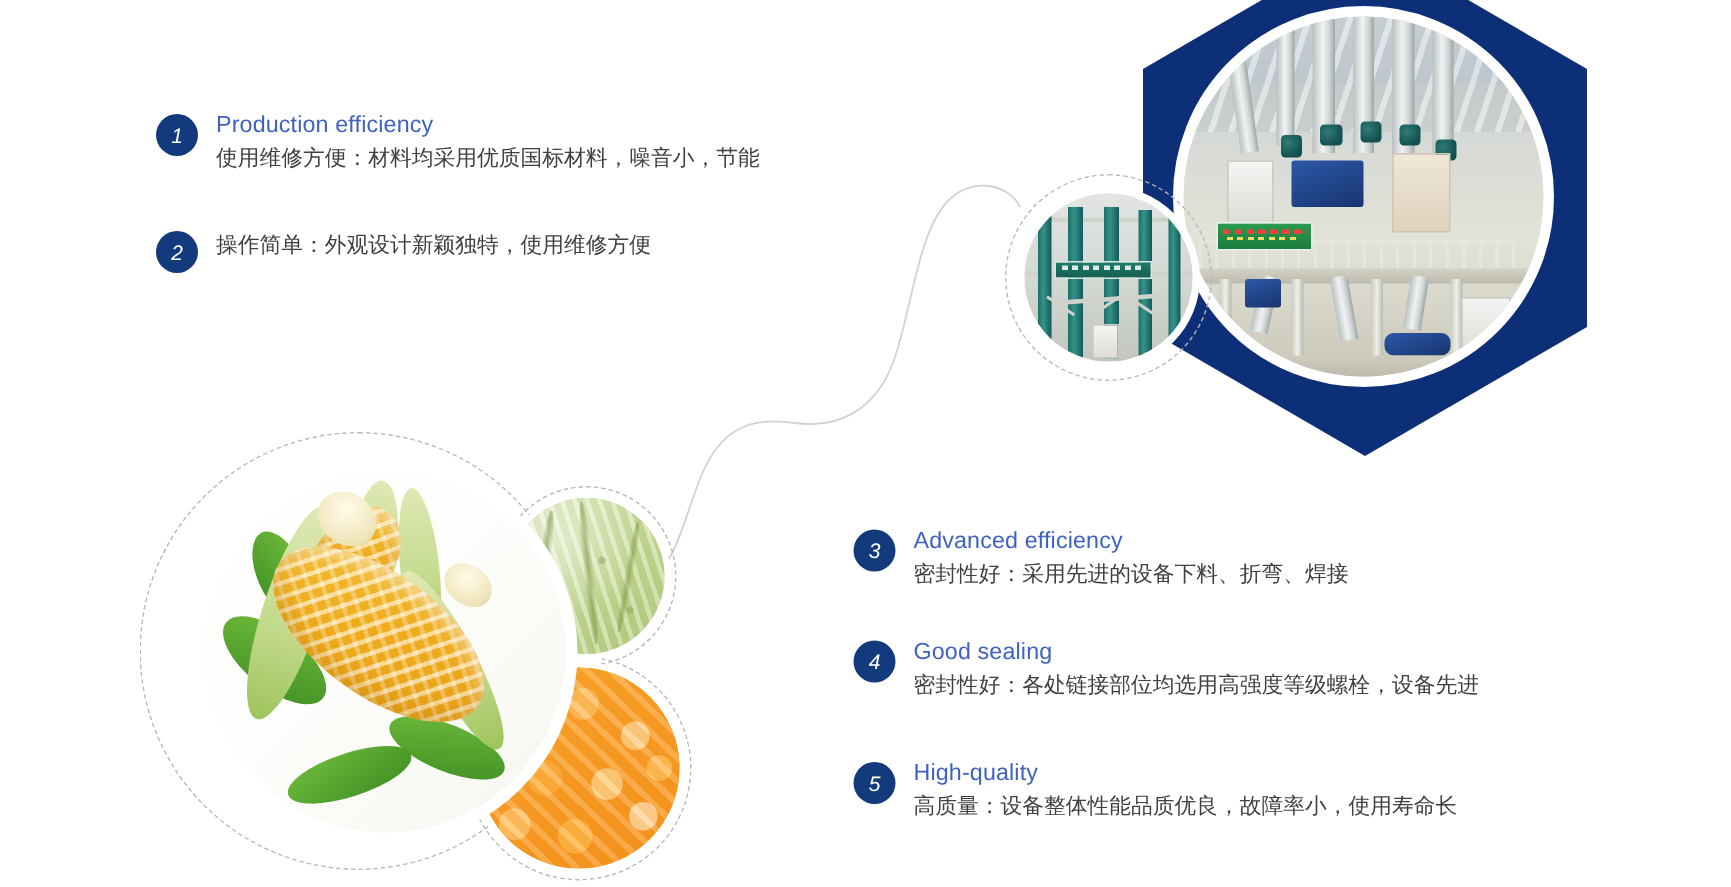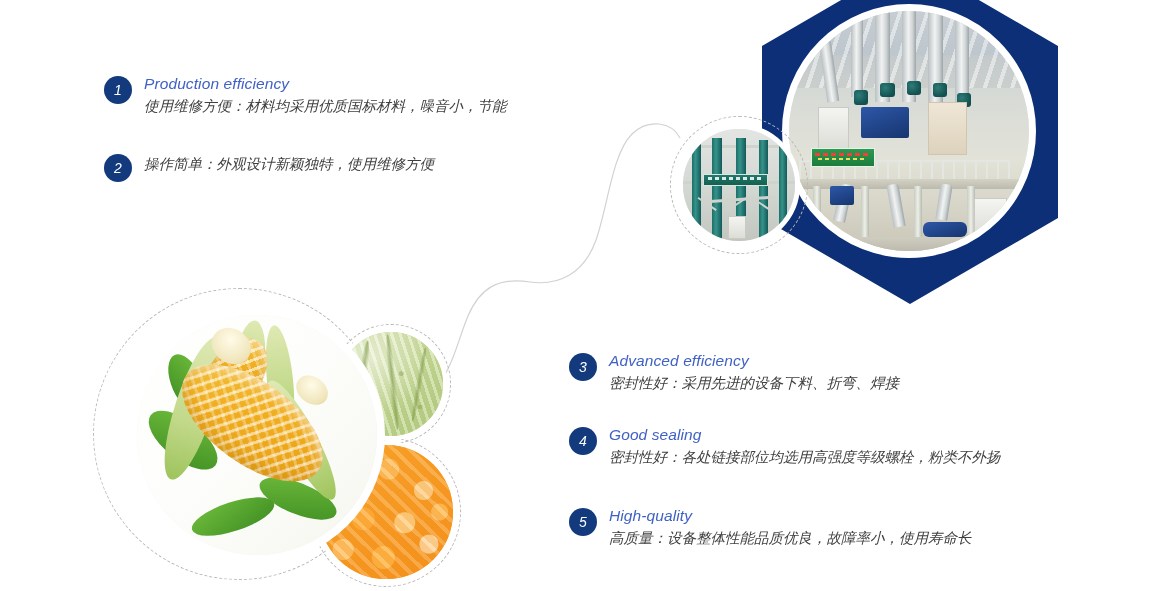--- a/index.html
+++ b/index.html
@@ -36,21 +36,21 @@
     background: #123a7d;
     color: #ffffff;
     font-style: italic;
     font-size: 14px;
     font-weight: 400;
     line-height: 28px;
     text-align: center;
     margin-top: 2px;
     user-select: none;
   }
-  .feat-text { padding-top: 0; font-style: italic; }
+  .feat-text { padding-top: 0; }
   .feat-title {
     font-size: 15.5px;
     color: #3f61c4;
     line-height: 20px;
     letter-spacing: .1px;
     white-space: nowrap;
   }
   .feat-desc {
     font-size: 14.5px;
     color: #404040;
@@ -476,21 +476,21 @@
     <div class="feat-text">
       <div class="feat-title">Advanced efficiency</div>
       <div class="feat-desc">密封性好：采用先进的设备下料、折弯、焊接</div>
     </div>
   </div>
 
   <div class="feature" id="feature-4">
     <div class="badge">4</div>
     <div class="feat-text">
       <div class="feat-title">Good sealing</div>
-      <div class="feat-desc">密封性好：各处链接部位均选用高强度等级螺栓，粉类不外扬</div>
+      <div class="feat-desc">密封性好：各处链接部位均选用高强度等级螺栓，设备先进</div>
     </div>
   </div>
 
   <div class="feature" id="feature-5">
     <div class="badge">5</div>
     <div class="feat-text">
       <div class="feat-title">High-quality</div>
       <div class="feat-desc">高质量：设备整体性能品质优良，故障率小，使用寿命长</div>
     </div>
   </div>

